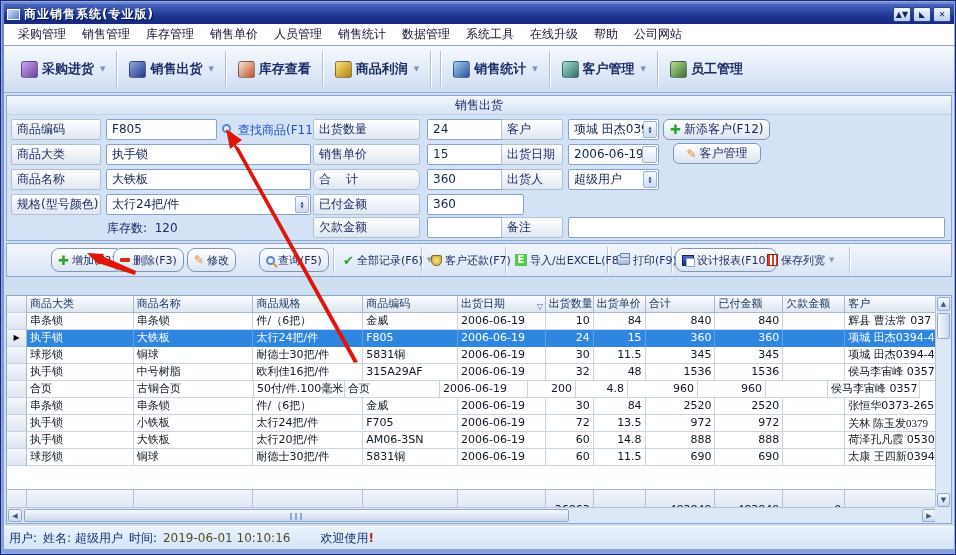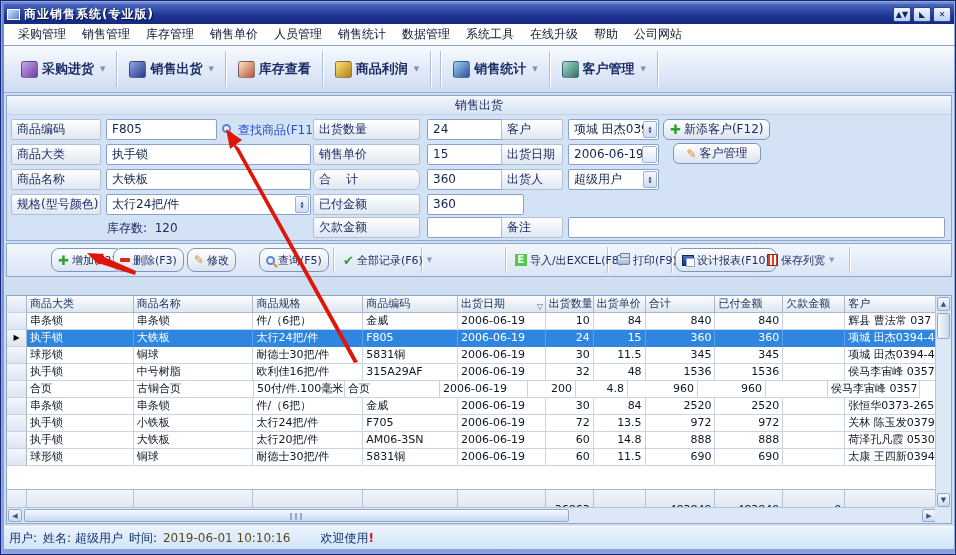--- a/index.html
+++ b/index.html
@@ -193,20 +193,24 @@
         <span class="tool-label">销售统计</span>
         <span class="tool-caret">▼</span>
       </div>
       <div class="tool-sep"></div>
       <div class="tool-item">
         <span class="tool-chip" style="background: linear-gradient(135deg, rgb(165, 221, 208), rgb(47, 112, 96));"></span>
         <span class="tool-label">客户管理</span>
         <span class="tool-caret">▼</span>
       </div>
       <div class="tool-sep"></div>
+      <div class="tool-item">
+        <span class="tool-chip" style="background: linear-gradient(135deg, rgb(181, 221, 144), rgb(63, 112, 48));"></span>
+        <span class="tool-label">员工管理</span>
+      </div>
     </div>
 
   <div id="client">
 
     <div class="panel" id="form-panel">
       <div id="form-title">销售出货</div>
 
       <div class="flabel" style="left:4px;top:23px;width:90px;">商品编码</div>
       <div class="finput" style="left:99px;top:23px;width:111px;">F805</div>
       <span class="mag" style="position:absolute;left:215px;top:28px;"></span>
@@ -301,20 +305,25 @@
           <span class="ic-pencil">✎</span>
           <span>修改</span>
         </div>
         <div class="abtn raised" style="left: 252px;">
           <span class="mag"></span>
           <span>查询(F5)</span>
         </div>
         <div class="abtn " style="left: 330px;">
           <span class="ic-check">✔</span>
           <span>全部记录(F6)</span>
+          <span class="acaret">▼</span>
+        </div>
+        <div class="abtn " style="left: 418px;">
+          <span class="ic-moneybag"></span>
+          <span>客户还款(F7)</span>
           <span class="acaret">▼</span>
         </div>
         <div class="abtn " style="left: 502px;">
           <span class="ic-excel">E</span>
           <span>导入/出EXCEL(F8)</span>
         </div>
         <div class="abtn " style="left: 604px;">
           <span class="ic-printer"></span>
           <span>打印(F9)</span>
           <span class="acaret">▼</span>
@@ -436,21 +445,21 @@
             <div class="dcell" style="width: 107px;">执手锁</div>
             <div class="dcell" style="width: 120px;">小铁板</div>
             <div class="dcell" style="width: 110px;">太行24把/件</div>
             <div class="dcell" style="width: 95px;">F705</div>
             <div class="dcell" style="width: 88px;">2006-06-19</div>
             <div class="dcell num" style="width: 48px;">72</div>
             <div class="dcell num" style="width: 52px;">13.5</div>
             <div class="dcell num" style="width: 70px;">972</div>
             <div class="dcell num" style="width: 68px;">972</div>
             <div class="dcell num" style="width: 62px;"></div>
-            <div class="dcell" style="width: 92px;">关林 陈玉发0379</div>
+            <div class="dcell" style="width: 92px; font-family: Liberation Serif, serif;">关林 陈玉发0379</div>
           </div>
           <div class="drow">
             <div class="gutter" style="width: 20px;"></div>
             <div class="dcell" style="width: 107px;">执手锁</div>
             <div class="dcell" style="width: 120px;">大铁板</div>
             <div class="dcell" style="width: 110px;">太行20把/件</div>
             <div class="dcell" style="width: 95px;">AM06-3SN</div>
             <div class="dcell" style="width: 88px;">2006-06-19</div>
             <div class="dcell num" style="width: 48px;">60</div>
             <div class="dcell num" style="width: 52px;">14.8</div>

